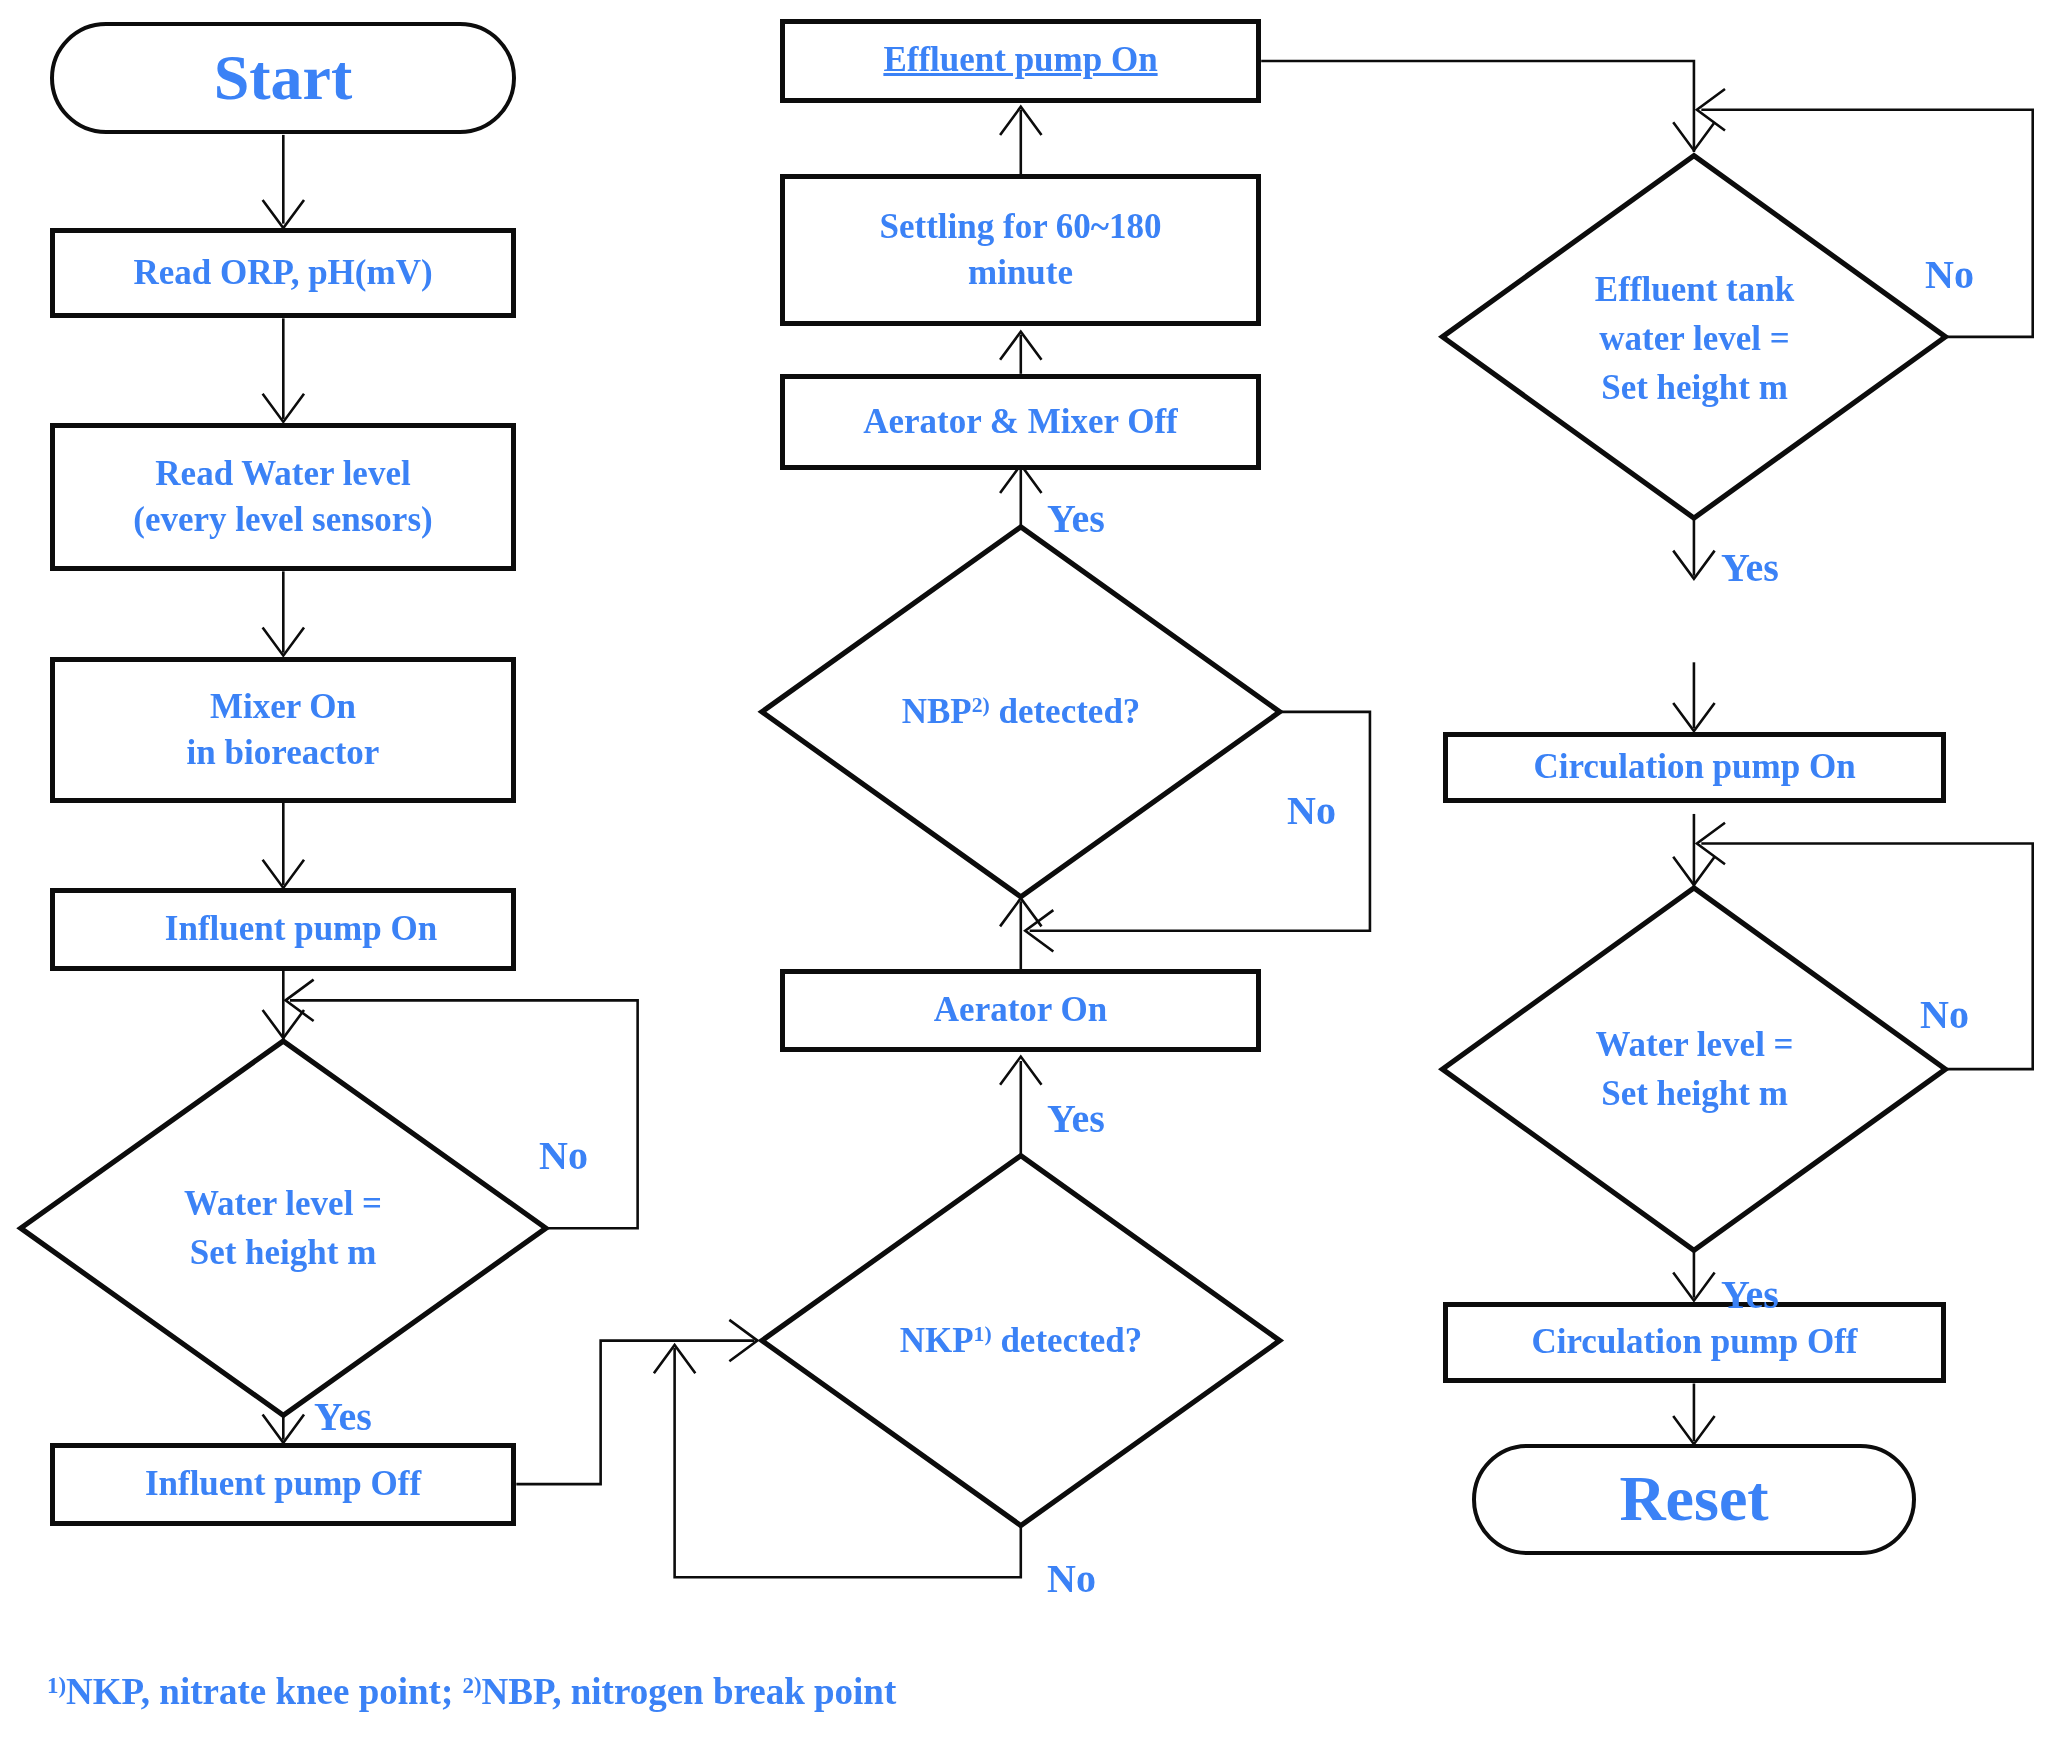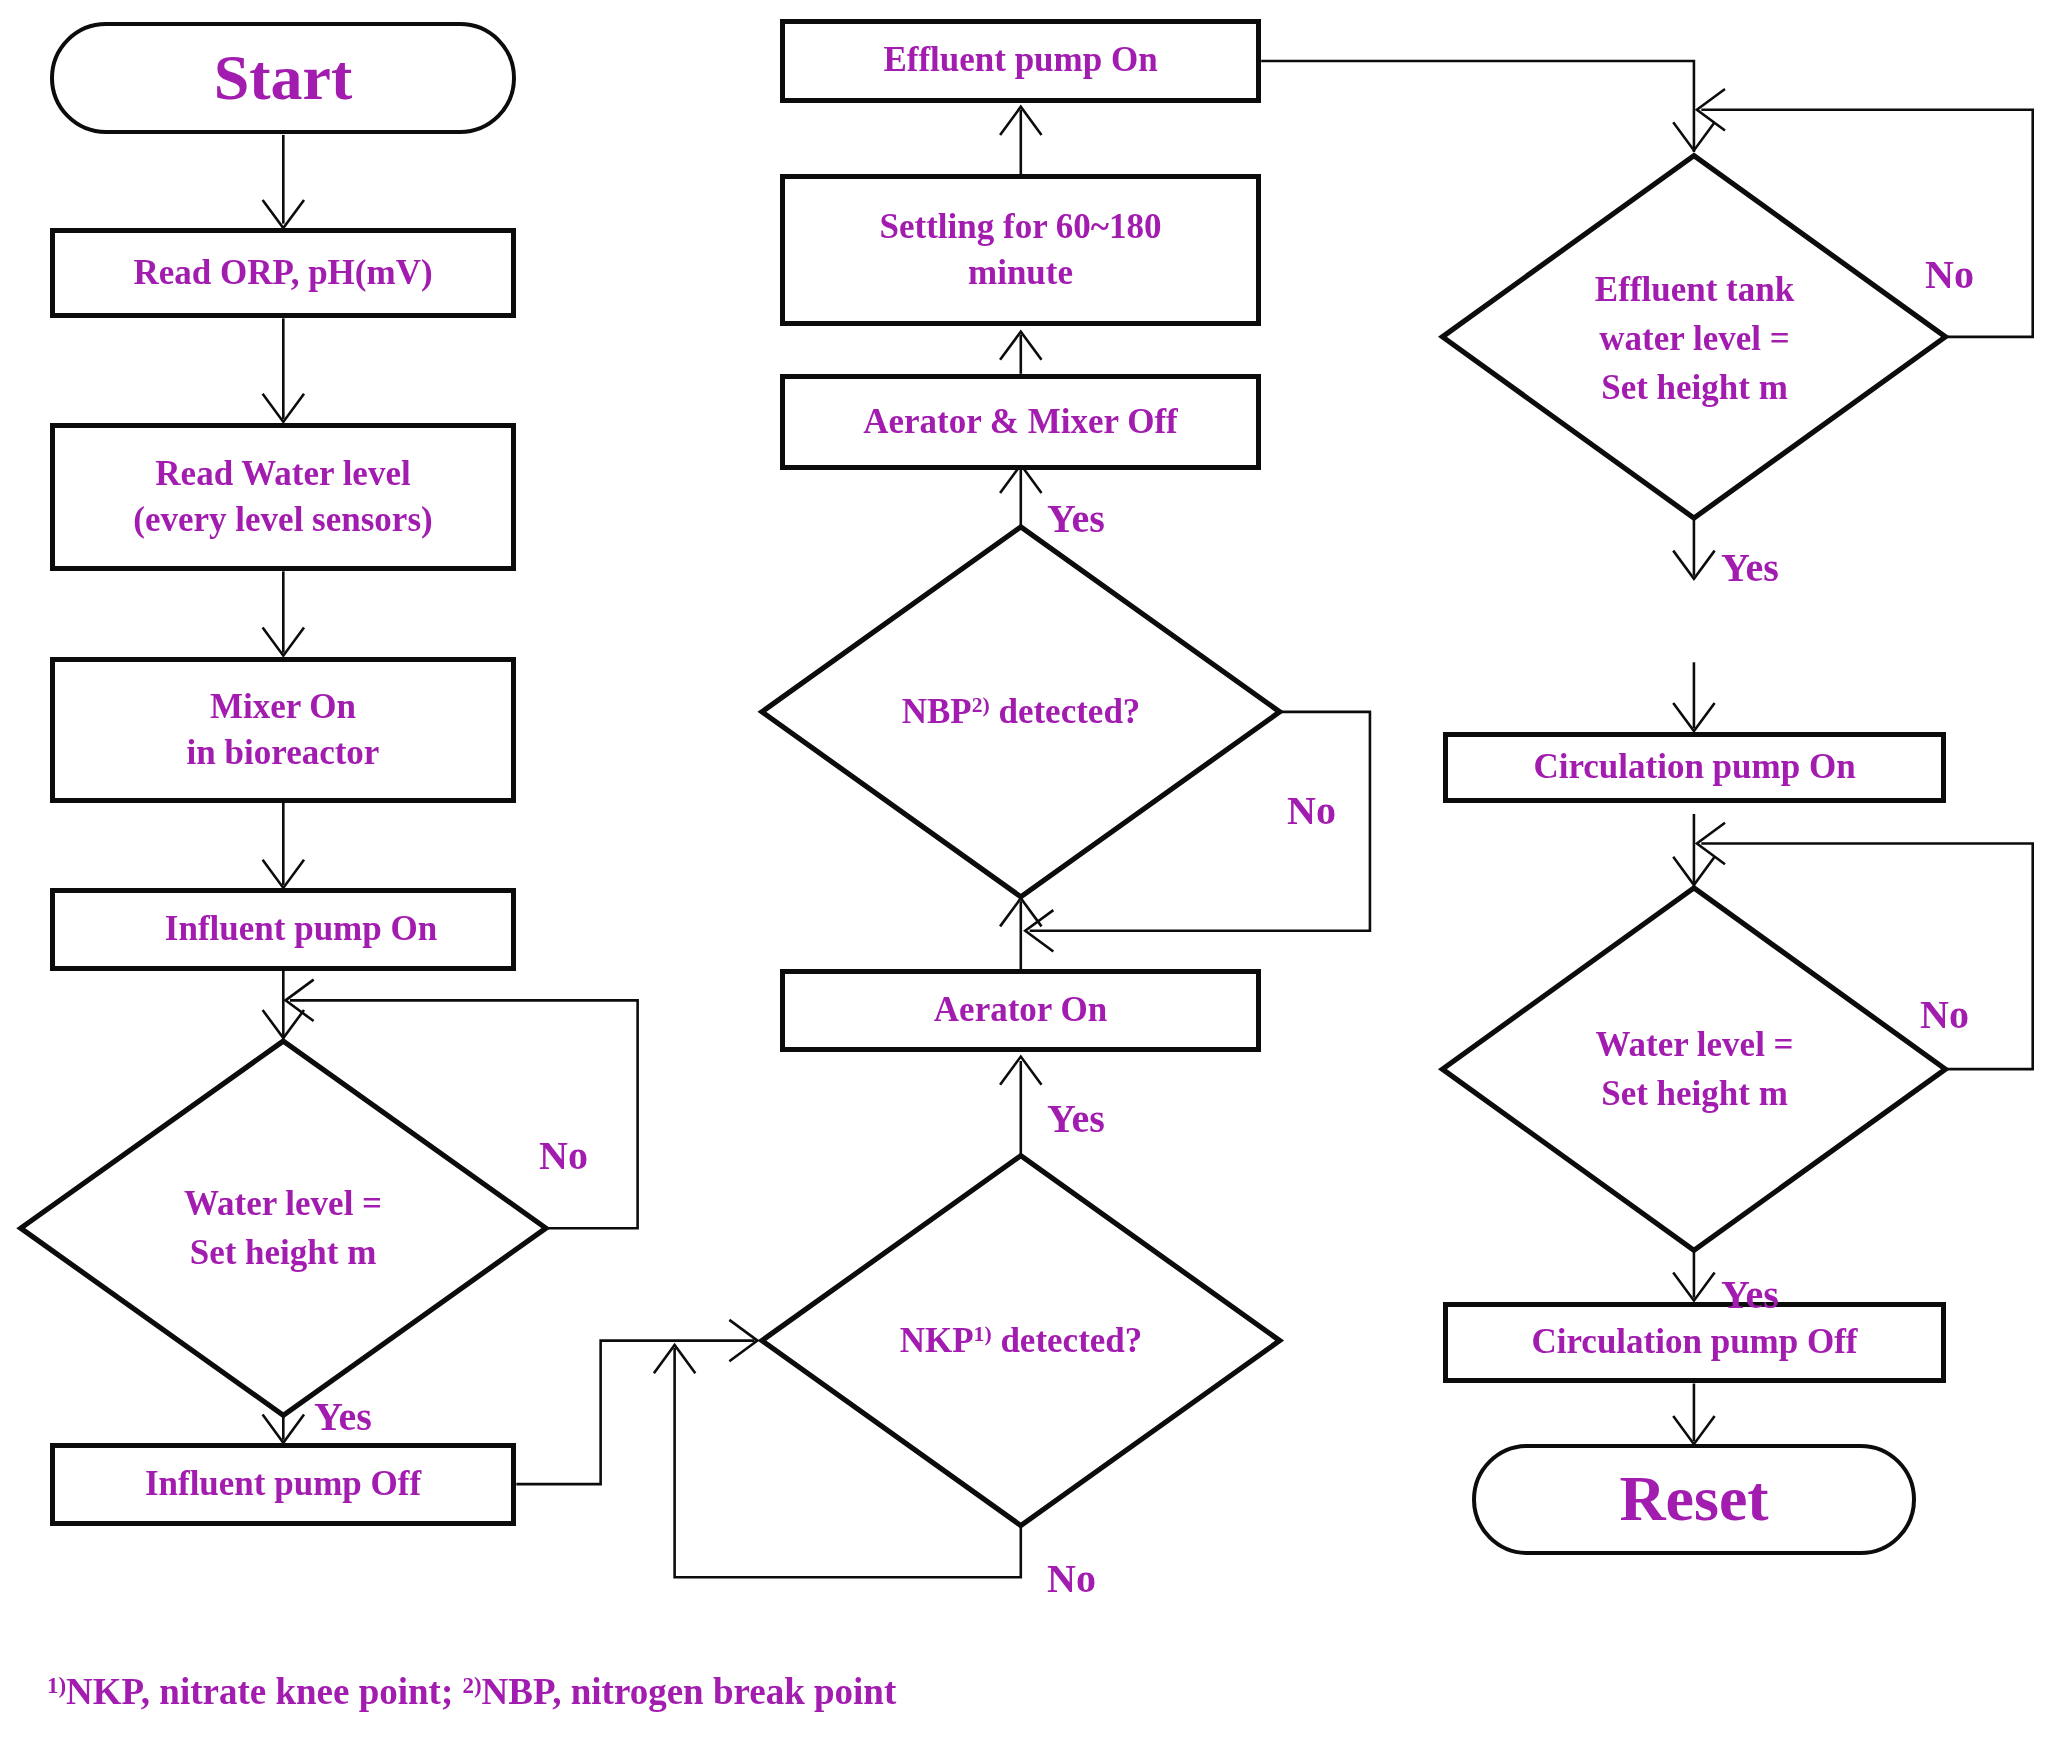--- a/index.html
+++ b/index.html
@@ -1,21 +1,21 @@
 <!DOCTYPE html>
 <html style="font-size:12px"><head>
 <meta charset="utf-8">
 <style>
   html,body{margin:0;padding:0;background:#ffffff;}
   .canvas{
     position:relative;
     width:2066px;height:1764px;
     background:#ffffff;
     font-family:"Liberation Serif","DejaVu Serif",serif;
-    color:#a21caf;
+    color:#3b82f6;
     overflow:hidden;
   }
   svg.wires{position:absolute;left:0;top:0;width:2066px;height:1764px;}
   .node{
     position:absolute;
     box-sizing:border-box;
     background:#ffffff;
     border:5.2px solid #0c0c0c;
     display:flex;flex-direction:column;
     align-items:center;justify-content:center;
@@ -161,21 +161,21 @@
 
   <div class="dtext" style="left:76px;top:1150px;width:414px;height:155px;">
     <div>Water level =</div>
     <div>Set height m</div>
   </div>
 
   <div class="node" style="left:50px;top:1443px;width:466px;height:83px;">
     <div>Influent pump Off</div>
   </div>
 
-  <div class="node" style="left:780px;top:18.5px;width:481px;height:84px;">
+  <div class="node" style="left:780px;top:18.5px;width:481px;height:84px;text-decoration:underline;">
     <div>Effluent pump On</div>
   </div>
 
   <div class="node" style="left:780px;top:174px;width:481px;height:152px;">
     <div>Settling for 60~180</div>
     <div>minute</div>
   </div>
 
   <div class="node" style="left:780px;top:374px;width:481px;height:96px;">
     <div>Aerator &amp; Mixer Off</div>

